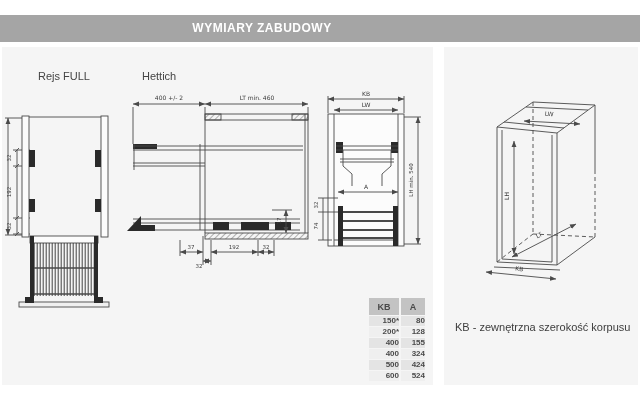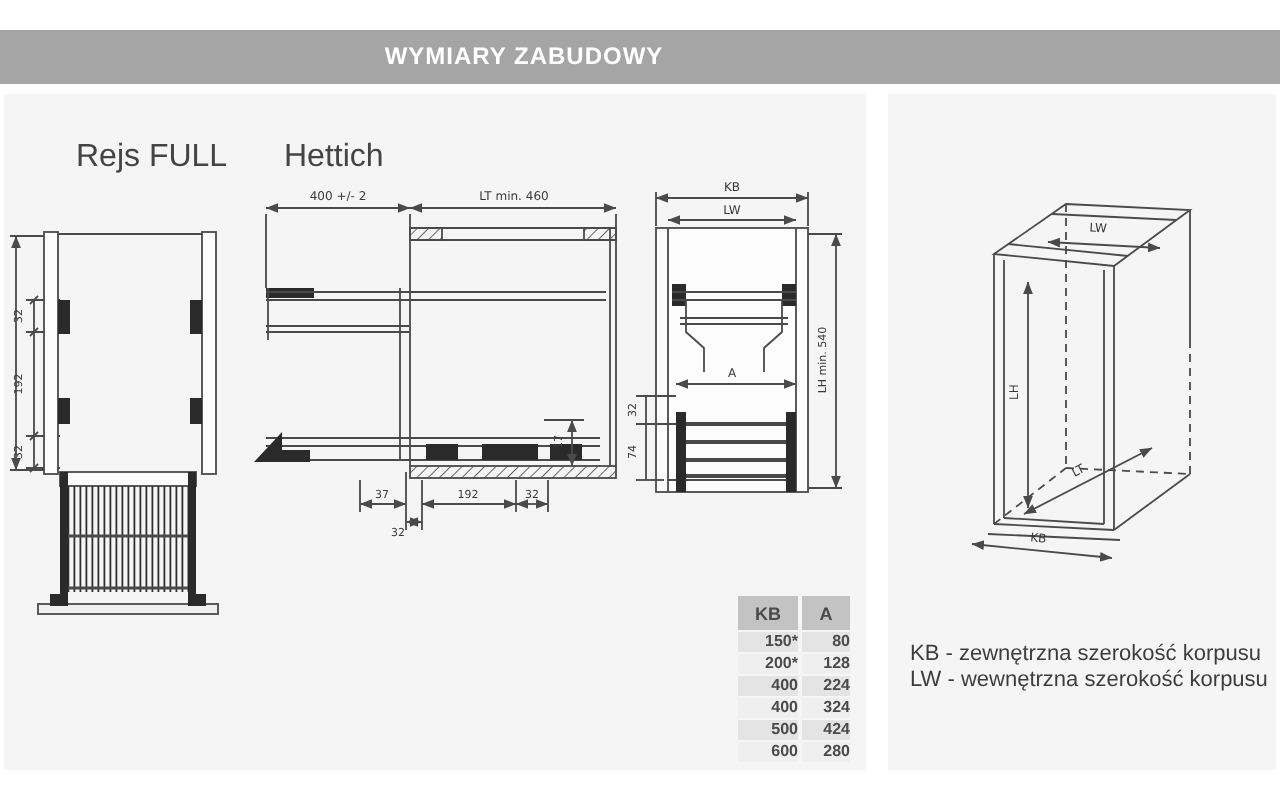--- a/index.html
+++ b/index.html
@@ -4,21 +4,21 @@
 <style>
   html,body{margin:0;padding:0;background:#fff;}
   #screen{position:relative;width:640px;height:400px;background:#ffffff;overflow:hidden;
           font-family:"Liberation Sans",sans-serif;}
   .header-bar{position:absolute;left:0;top:15px;width:640px;height:27px;background:#a5a5a5;}
   .header-title{position:absolute;left:0;top:0;width:524px;height:31px;line-height:27px;
           text-align:center;color:#ffffff;font-size:12px;font-weight:bold;letter-spacing:.5px;}
   .panel{position:absolute;top:47px;height:338px;background:#f5f5f5;}
   .panel-left{left:2px;width:431px;}
   .panel-right{left:444px;width:194px;}
-  .section-label{position:absolute;font-size:16px;color:#444;}
+  .section-label{position:absolute;font-size:11px;color:#444;}
   #lbl-rejs{left:38px;top:70px;}
   #lbl-hettich{left:142px;top:70px;text-align:center;}
   svg.draw{position:absolute;left:0;top:0;width:640px;height:400px;}
   svg.draw text{fill:#3a3a3a;stroke:none;font-family:"DejaVu Sans",sans-serif;}
   .d6{font-size:6px;} .d55{font-size:5.5px;}
   table.dims{position:absolute;left:367px;top:297px;border-collapse:separate;border-spacing:2px 1px;}
   table.dims th{background:#c3c3c3;color:#4a4a4a;font-size:9px;font-weight:bold;
           width:30px;height:17px;text-align:center;padding:0;}
   table.dims th.col-a{width:24px;}
   table.dims td{font-size:8px;font-weight:bold;color:#4a4a4a;height:10px;line-height:10px;
@@ -216,35 +216,34 @@
       <tr class="odd">
         <td>150*</td>
         <td>80</td>
         </tr>
       <tr class="even">
         <td>200*</td>
         <td>128</td>
         </tr>
       <tr class="odd">
         <td>400</td>
-        <td>224</td>
+        <td>155</td>
         </tr>
       <tr class="even">
         <td>400</td>
         <td>324</td>
         </tr>
       <tr class="odd">
         <td>500</td>
         <td>424</td>
         </tr>
       <tr class="even">
         <td>600</td>
-        <td>280</td>
+        <td>524</td>
         </tr>
     </tbody>
   </table>
 
   <div class="legend">
     <div>KB - zewnętrzna szerokość korpusu</div>
-    <div>LW - wewnętrzna szerokość korpusu</div>
   </div>
 
 </div>
 
 </body></html>

